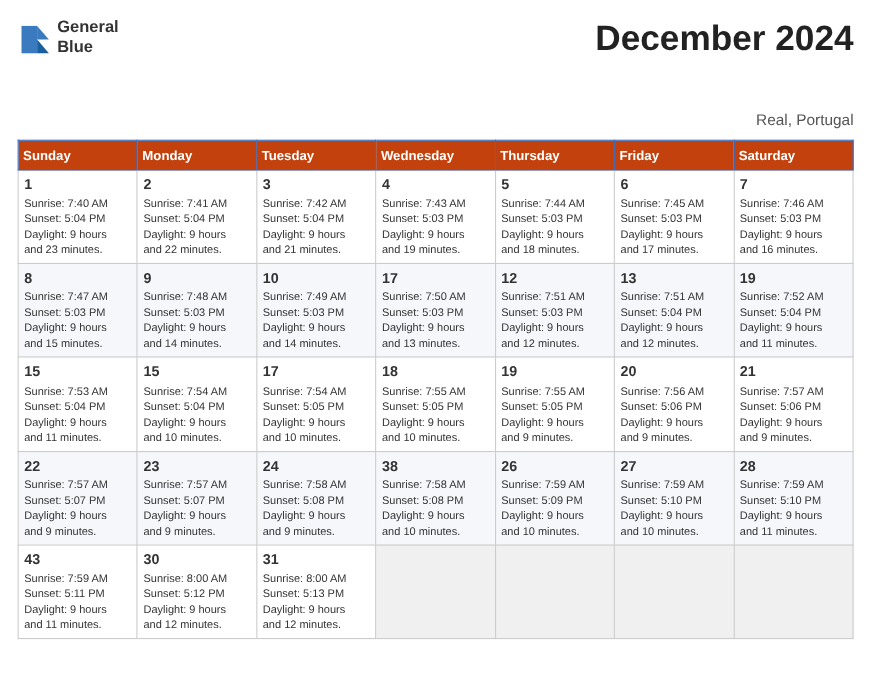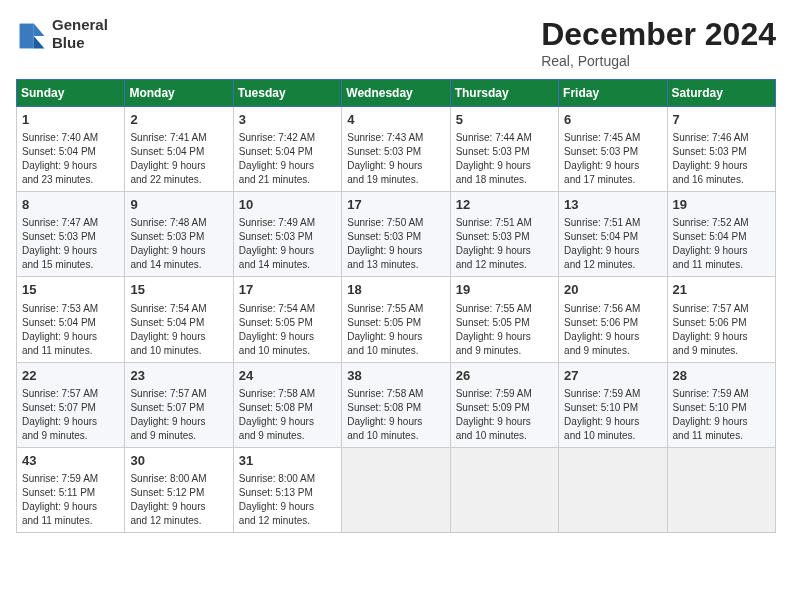--- a/index.html
+++ b/index.html
@@ -25,38 +25,39 @@
       font-size: 15px;
       font-weight: bold;
       color: #333;
       line-height: 1.2;
     }
     .logo-icon {
       width: 32px;
       height: 32px;
     }
     .title-block {
-      text-align: left;
+      text-align: right;
     }
     .month-title {
       font-size: 32px;
       font-weight: bold;
       color: #222;
     }
     .location {
       font-size: 14px;
       color: #555;
+      margin-top: 48px;
     }
     table {
       width: 100%;
       border-collapse: collapse;
       font-size: 10px;
     }
     thead tr th {
-      background: #15803d;
+      background: #c2410c;
       color: #fff;
       font-size: 12px;
       font-weight: bold;
       padding: 6px 4px;
       text-align: left;
       border: 1px solid #3a6bbf;
     }
     tbody tr td {
       border: 1px solid #ccc;
       vertical-align: top;

